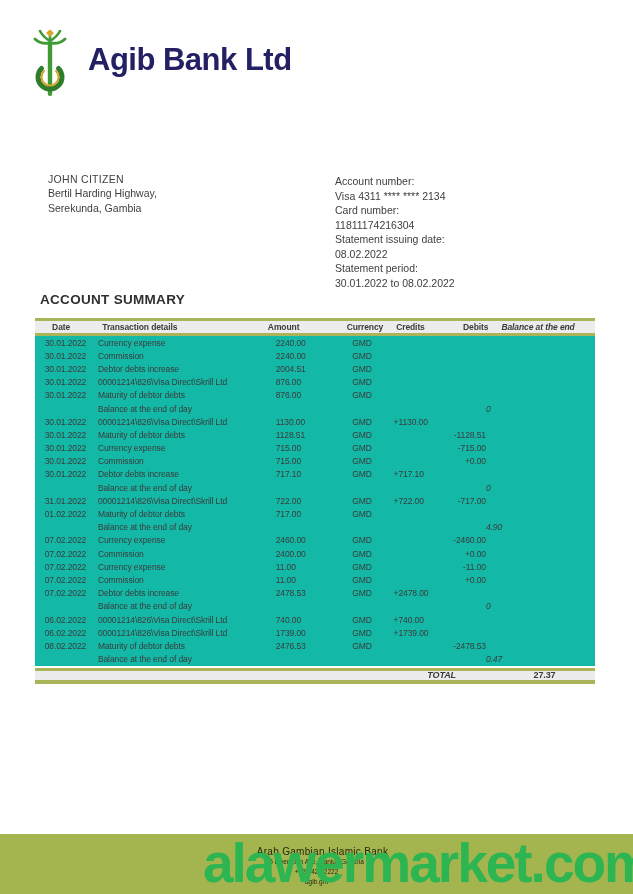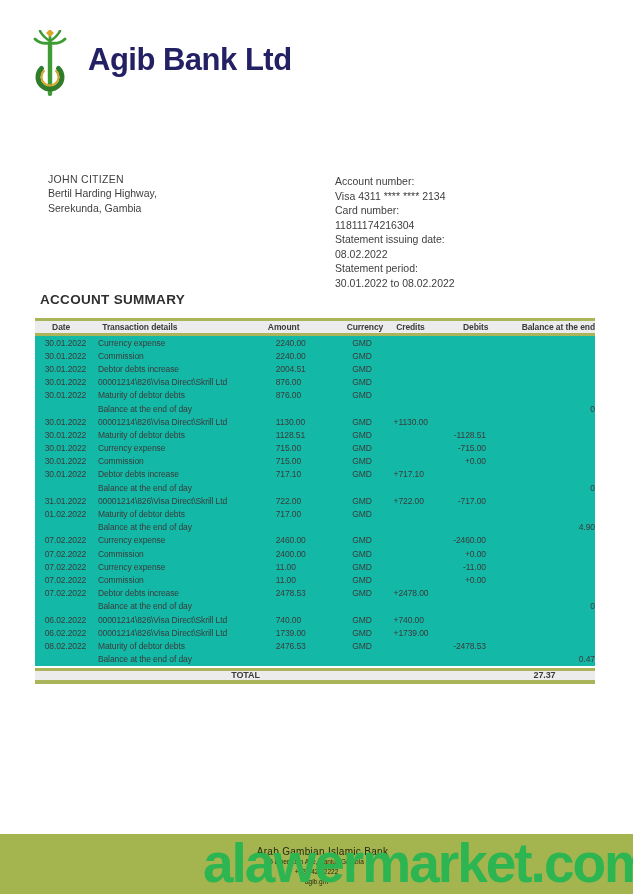--- a/index.html
+++ b/index.html
@@ -44,27 +44,27 @@
     font-weight:700;
     gap:13px;
   }
   .trow { display:flex; align-items:center; height:13.2px; background:#14b8a6; }
   .c-date     { width:62px;  text-align:center; }
   .c-details  { width:183px; text-align:left; padding-left:2px; }
   .c-amount   { width:78px;  text-align:left; }
   .c-currency { width:42px;  text-align:left; }
   .c-credits  { width:46px;  text-align:left; }
   .c-debits   { width:48px;  text-align:right; }
-  .c-balance  { width:111px; text-align:right; }
+  .c-balance  { width:111px; text-align:left;font-style:italic; }
   .total-row {
     display:flex; align-items:center; height:16px; margin-top:2px;
     background:#ececec; border-top:3px solid #a9b558; border-bottom:4px solid #a9b558;
     font-weight:700; font-size:9px;
   }
-  .total-label { width:459px; text-align:center; padding-right:38px; }
+  .total-label { width:459px; text-align:right; padding-right:38px;font-style:italic; }
   .total-value { width:101px; text-align:center; }
 
   
   .footer-band { position:absolute; left:0; top:834px; width:633px; height:60px; background:#a4b44f; }
   .footer-text { position:absolute; left:0; top:846px; width:633px; text-align:center; color:#22290e; }
   .f-name { font-size:10px; font-weight:400; letter-spacing:0.3px; line-height:11px;margin-left:12px; }
   .f-line { font-size:6.5px; line-height:9.8px; }
 
   
   .watermark {

